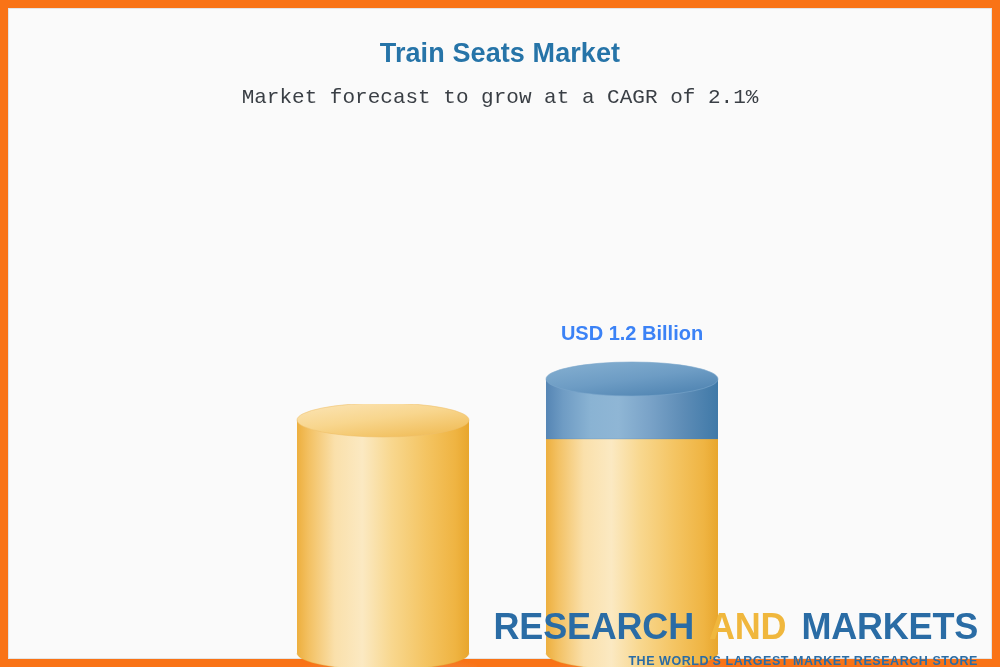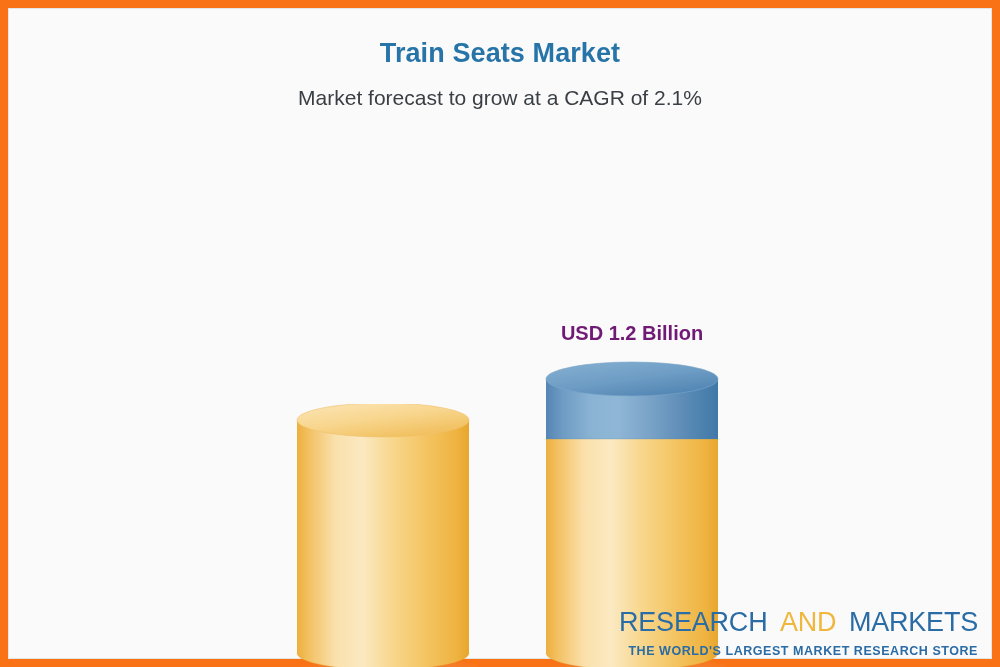--- a/index.html
+++ b/index.html
@@ -45,20 +45,21 @@
   }
   .subtitle {
     position: absolute;
     left: 0;
     top: 78px;
     width: 984px;
     text-align: center;
     font-size: 21px;
     font-weight: normal;
     color: #3a3f45;
+    font-family: Liberation Mono, monospace;
   }
 
   
   .plot {
     position: absolute;
     left: 0;
     top: 0;
     width: 984px;
     height: 651px;
   }
@@ -67,21 +68,21 @@
     position: absolute;
     bottom: 0;
   }
 
   .value-label {
     position: absolute;
     width: 100%;
     text-align: center;
     font-size: 20px;
     font-weight: bold;
-    color: #701a75;
+    color: #3b82f6;
     white-space: nowrap;
   }
 
   .cylinder {
     position: absolute;
   }
 
   
   .url {
     position: absolute;
@@ -92,22 +93,22 @@
     letter-spacing: 0.1px;
   }
 
   .logo {
     position: absolute;
     right: 14px;
     top: 600px;
     text-align: right;
   }
   .logo-main {
-    font-size: 27px;
-    font-weight: normal;
+    font-size: 36px;
+    font-weight: bold;
     color: #2a6ca5;
     letter-spacing: -0.2px;
     line-height: 1.05;
     white-space: nowrap;
   }
   .logo-main .and { color: #f0b73d; }
   .logo-main .sp { letter-spacing: 5px; }
   .logo-tag {
     font-size: 12.5px;
     font-weight: bold;

